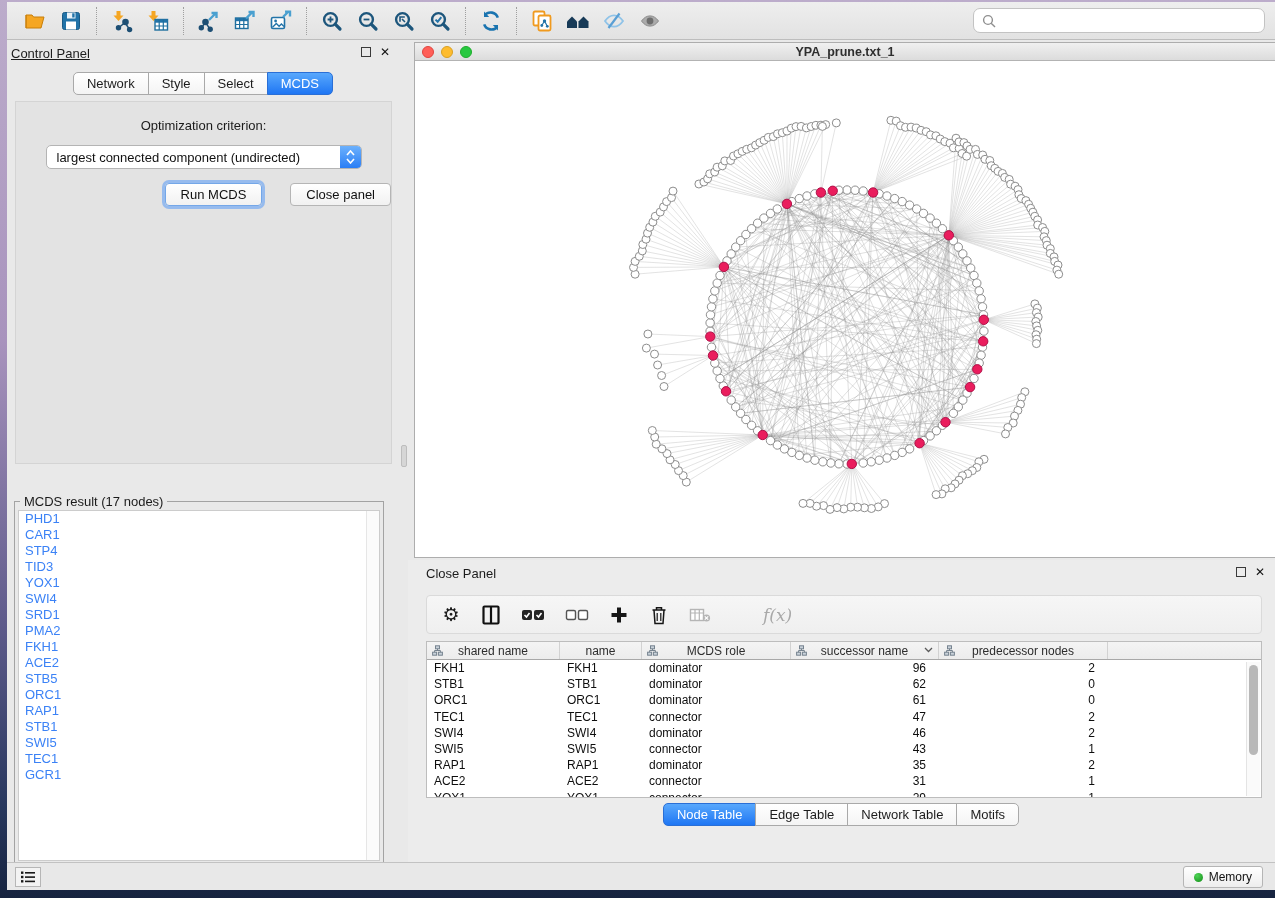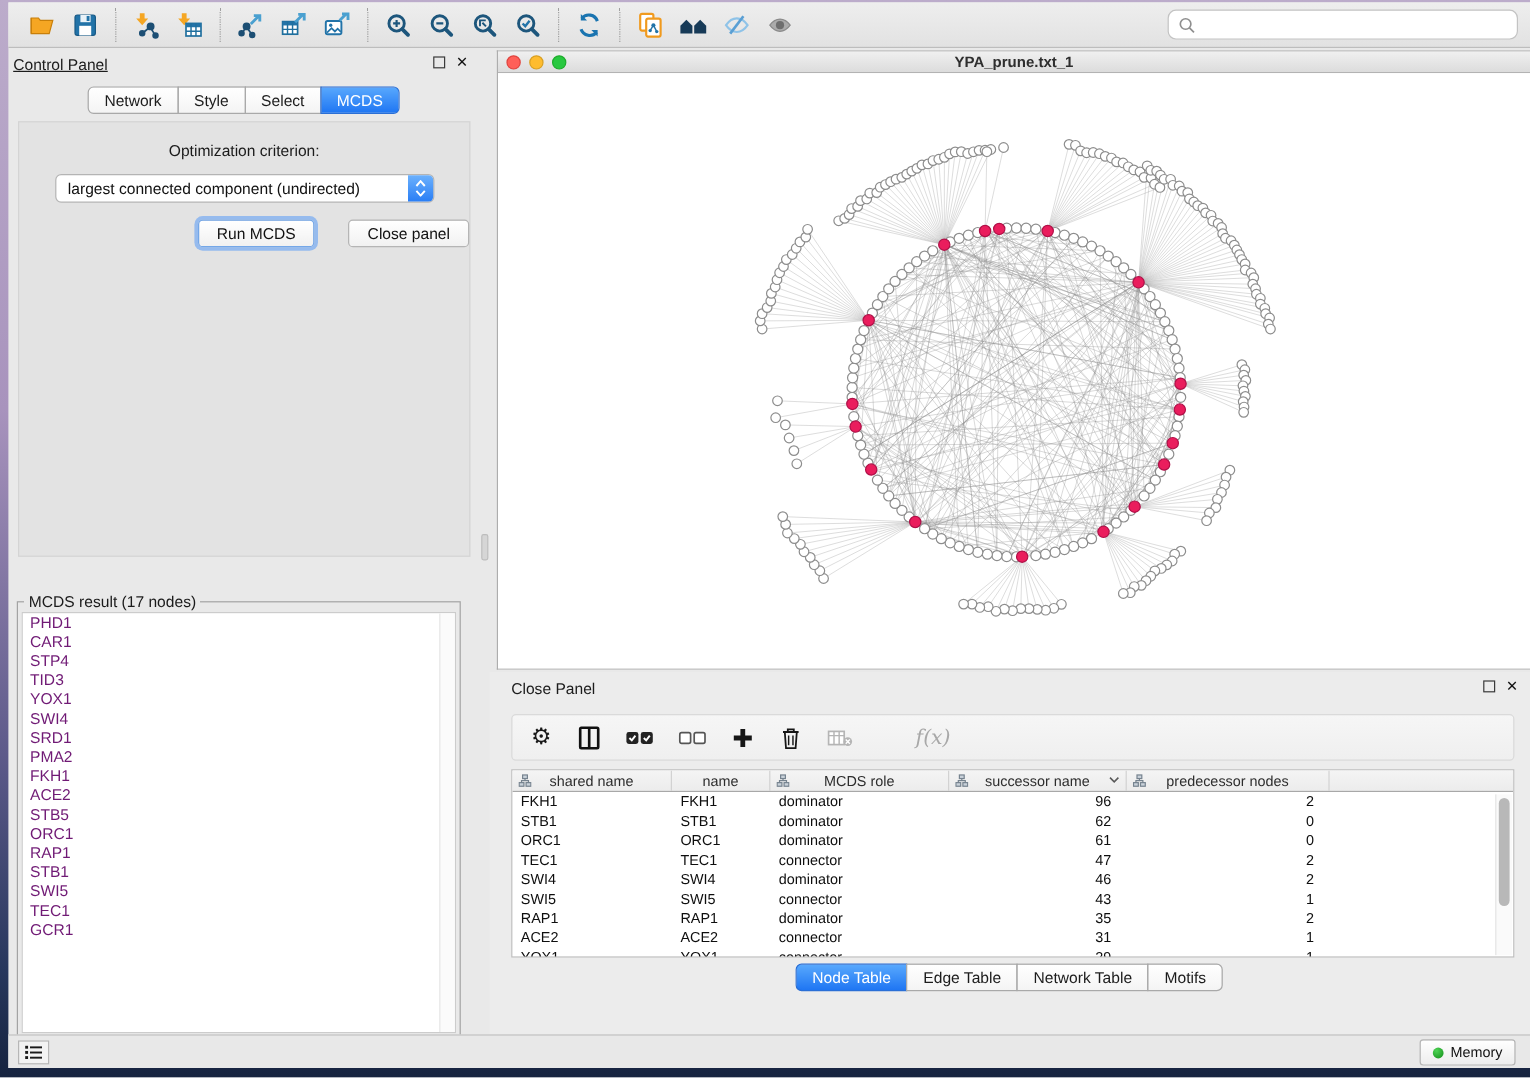--- a/index.html
+++ b/index.html
@@ -44,21 +44,21 @@
   .btn-row { display:flex; justify-content:flex-end; gap:28px; margin-top:14px; }
   .mac-btn { height:23px; padding:0 15px; font-size:13px; color:#111; background:linear-gradient(#ffffff,#f1f1f1);
     border:1px solid #b5b5b5; border-radius:4px; display:flex; align-items:center; }
   .mac-btn.focused { box-shadow:0 0 0 3px rgba(98,160,245,.6); border-color:#74a7e8; }
   .result-box { position:absolute; left:7px; top:427px; width:370px; height:371px;
     border:1px solid #a3a3a3; background:transparent;margin-top:27px; }
   .result-box legend { font-size:13px; color:#1b1b1b; margin-left:5px; padding:0 4px; }
   .result-inner { position:absolute; left:3px; right:3px; top:1px; bottom:3px; background:#fff;
     border:1px solid #cccccc; overflow:hidden; }
   .result-track { position:absolute; right:0; top:0; bottom:0; width:13px; background:#fbfbfb; border-left:1px solid #e6e6e6; }
-  .result-item { font-size:13px; line-height:16px; color:#701a75; padding-left:6px; }
+  .result-item { font-size:13px; line-height:16px; color:#3b82f6; padding-left:6px; }
 
   
   .vsplit { position:absolute; left:393px; width:8px; top:38px; bottom:28px; }
   .vgrip { position:absolute; left:1px; top:405px; width:6px; height:22px; background:#d6d6d6;
     border:1px solid #bdbdbd; border-radius:2px; }
 
   
   .right-side { position:absolute; left:401px; right:0; top:38px; bottom:28px; }
   .net-window { position:absolute; left:6px; right:0; top:2px; height:516px;
     border:1px solid #adadad; border-right:none; background:#fff; }

